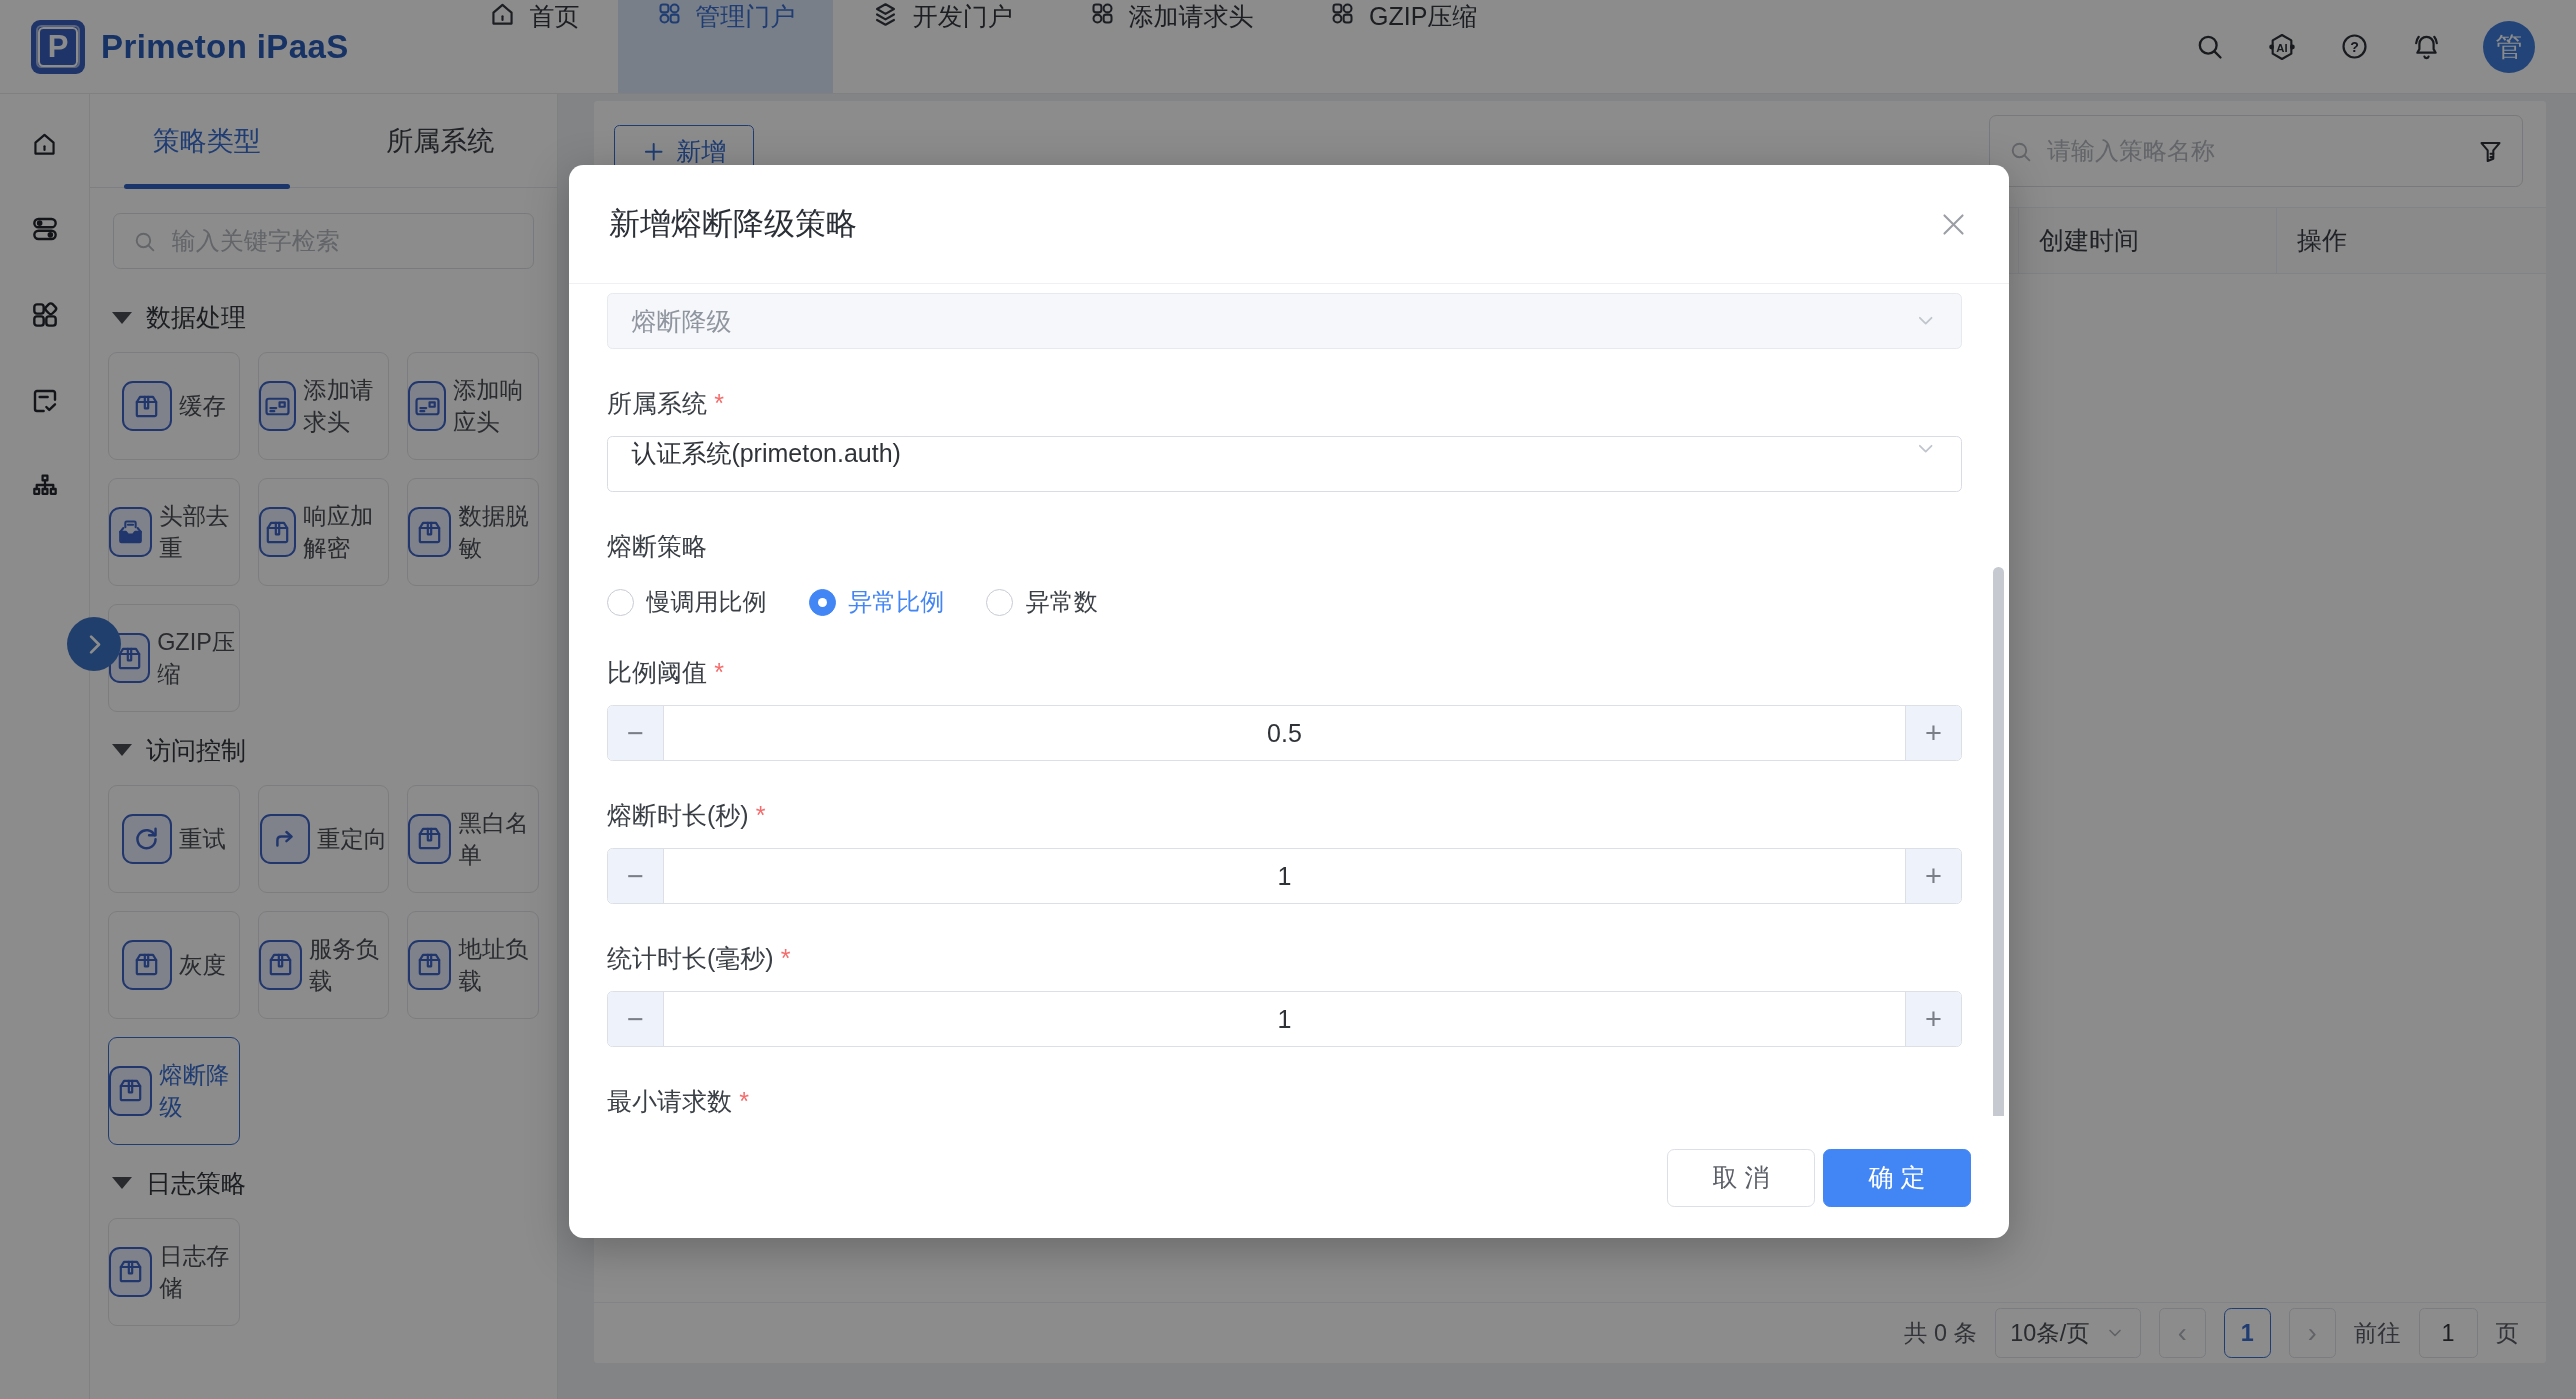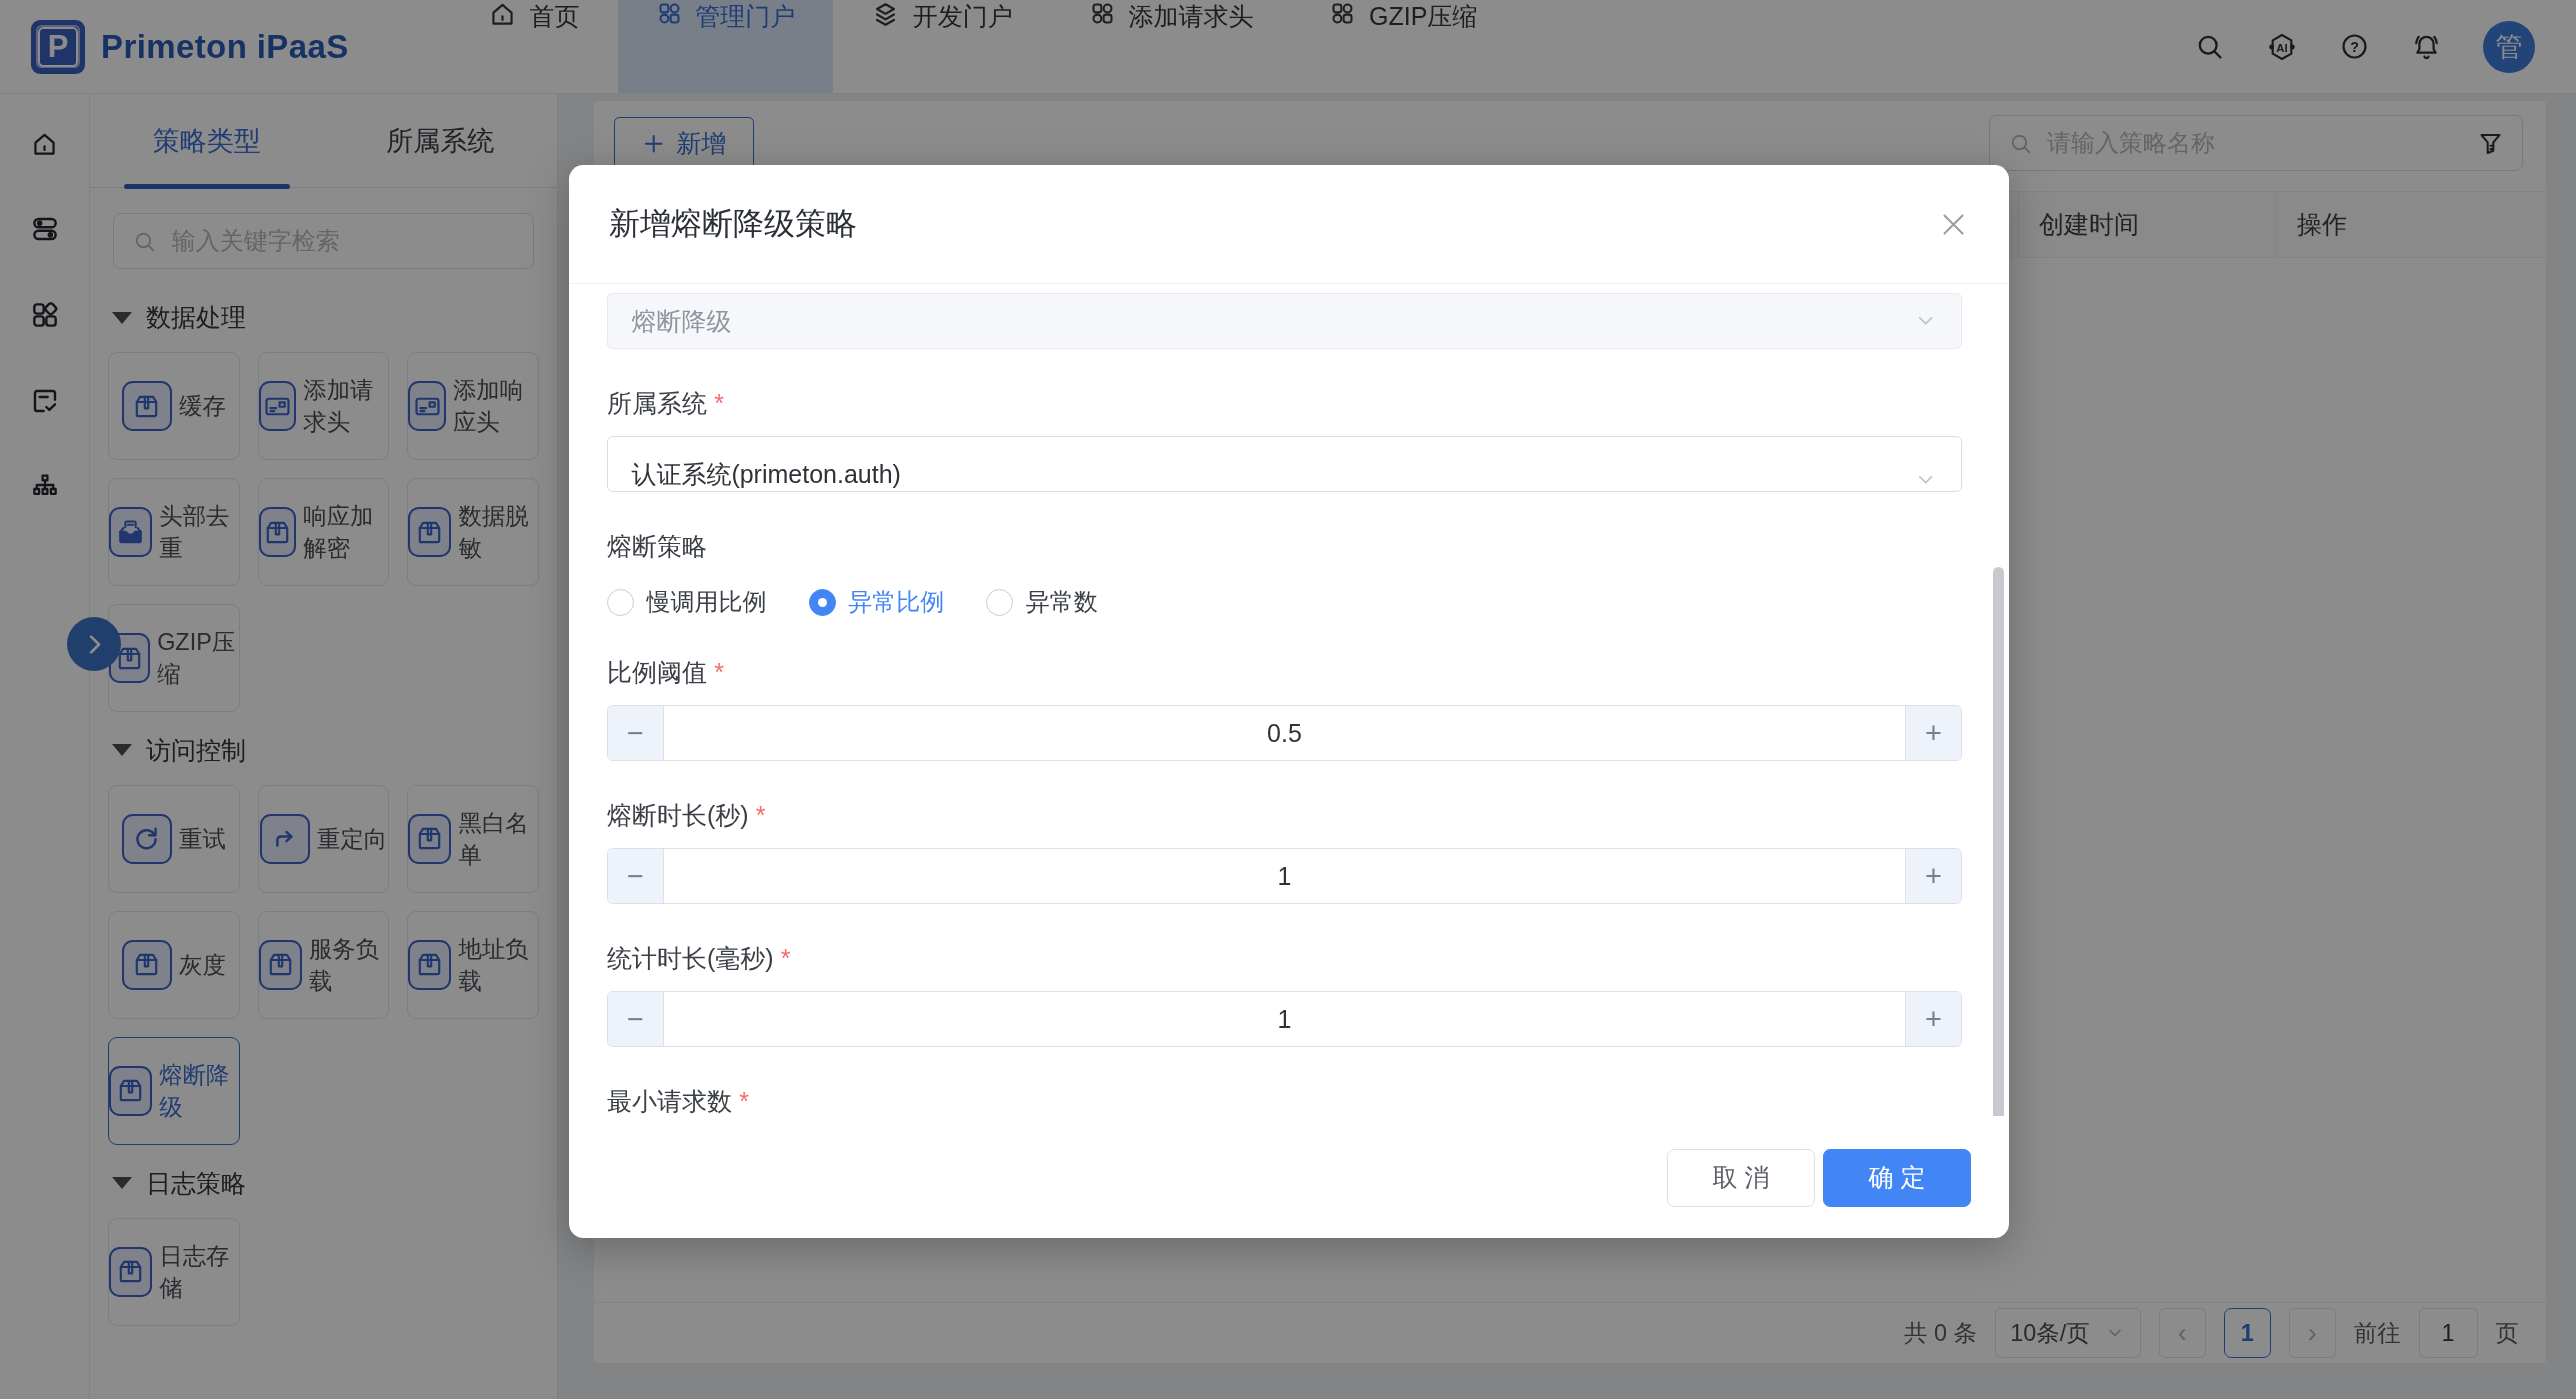--- a/index.html
+++ b/index.html
@@ -64,21 +64,21 @@
   .tile.selected .tile-label { color:#3a6fd2; }
   .tile-icon { width:50px; height:50px; border-radius:10.8px; background:#e7edfb; border:2.2px solid #3d63c6;
                color:#3d63c6; display:flex; align-items:center; justify-content:center; }
 
   
   .content { position:absolute; left:594px; top:101px; width:1952px; height:1262px; background:#fff;
              border-radius:3.6px; z-index:1; }
   .toolbar { display:flex; align-items:center; justify-content:space-between; padding:14.4px 23.4px 12.6px 20px; }
   .add-btn { height:52px; padding:0 27px; border:1.8px solid #3a6fd2; color:#3a6fd2; background:#fff;
              border-radius:5.4px; font-size:25px; display:flex; align-items:center; gap:10.8px; cursor:pointer; }
-  .content-search { width:534px; height:56px; border:0.9px solid #d9dce3; border-radius:7.2px;
+  .content-search { width:534px; height:72px; border:0.9px solid #d9dce3; border-radius:7.2px;
                     display:flex; align-items:center; gap:14.4px; padding:0 18px; color:#b4b8c0; }
   .content-search input { border:none; outline:none; flex:1; font-size:24px; background:transparent; color:#33373d; }
   .content-search input::placeholder { color:#b4b8c0; }
   .content-search .suffix { color:#2c3037; cursor:pointer; }
   .table-head { display:flex; height:67px; border-top:0.9px solid #ebeef5; border-bottom:0.9px solid #ebeef5;
                 background:#fbfbfd; align-items:center; font-size:25px; color:#3b3f46; margin-top:7.2px; }
   .th-spacer { flex:1; }
   .th { padding-left:20px; }
   .th-create { width:258px; border-left:0.9px solid #ebeef5; height:100%; display:flex; align-items:center; }
   .th-action { width:270px; border-left:0.9px solid #ebeef5; height:100%; display:flex; align-items:center; }
@@ -102,21 +102,21 @@
                 padding:0 40px; }
   .modal-title { font-size:31px; color:#2b2f36; }
   .modal-close { margin-left:auto; color:#9b9ea4; cursor:pointer; }
   .modal-body { position:relative; height:832px; padding:9px 47px 0 38px; overflow:hidden; }
   .dis-select { height:56px; background:#f5f7fa; border:0.9px solid #e6e9ef; border-radius:5.4px;
                 display:flex; align-items:center; padding:0 23.4px; color:#8f959e; font-size:25px; }
   .dis-select .chev, .sel .chev { margin-left:auto; color:#c0c4cc; }
   .field-label { margin-top:38px; font-size:25px; color:#3a3f45; display:flex; align-items:center; }
   .star { color:#f56c6c; margin-left:7.2px; font-size:25px; }
   .sel { margin-top:16px; height:56px; border:0.9px solid #d9dce3; border-radius:5.4px; display:flex;
-         align-items:flex-end; padding:0 23.4px; font-size:25px; color:#2f3338; cursor:pointer; }
+         align-items:flex-start; padding:0 23.4px; font-size:25px; color:#2f3338; cursor:pointer; }
   .radio-row { margin-top:23px; display:flex; align-items:center; gap:42px; }
   .radio { display:flex; align-items:center; gap:12.6px; cursor:pointer; font-size:24px; color:#3a3f45; }
   .rdot { width:27px; height:27px; border-radius:50%; border:1.8px solid #c7cbd3; background:#fff; position:relative; }
   .radio.checked .rdot { border-color:#4285f4; background:#4285f4; }
   .radio.checked .rdot:after { content:""; position:absolute; left:50%; top:50%; width:9px; height:9px;
                                margin:-4.5px 0 0 -4.5px; border-radius:50%; background:#fff; }
   .radio.checked { color:#4285f4; }
   .stepper { margin-top:16px; height:56px; border:0.9px solid #dcdfe6; border-radius:5.4px; display:flex;
              overflow:hidden; }
   .stp-btn { width:56px; background:#eef2fb; color:#7a7e86; font-size:29px; display:flex; align-items:center;

